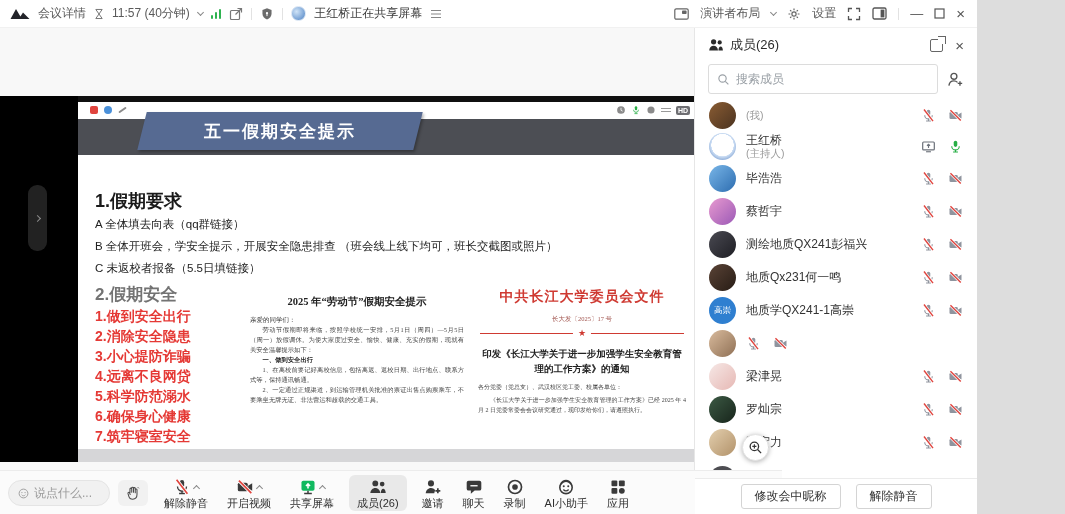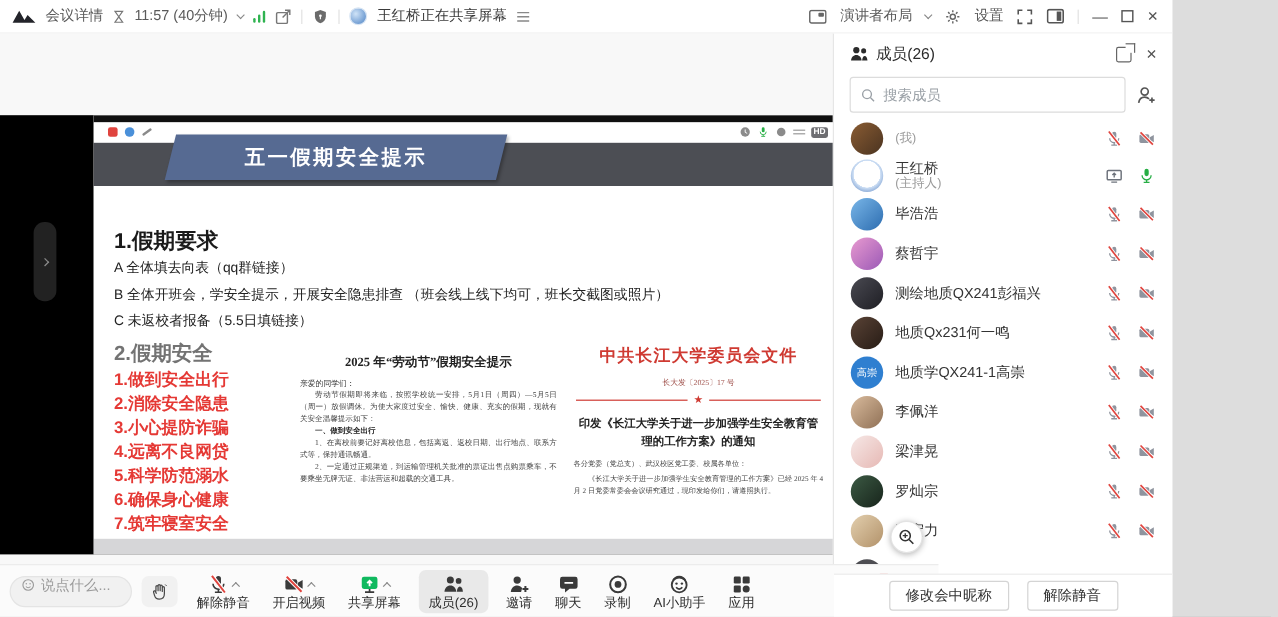--- a/index.html
+++ b/index.html
@@ -110,21 +110,21 @@
   .ic-dim { color:#6d727b; }
   .ghost-avatar { position:absolute; top:438px; left:14px; width:27px; height:27px; border-radius:50%; background:#4d4d52; }
   .p-foot { position:absolute; left:0; right:0; bottom:0; height:36px; background:#fff; border-top:1px solid #ebebeb;
             display:flex; align-items:center; justify-content:center; gap:15px; z-index:3; }
   .f-btn { height:25px; padding:0 13px; border:1px solid #d4d4d4; border-radius:3px; background:#fff; font-size:12px; color:#333;
            display:flex; align-items:center; font-family:inherit; }
 
   
   .bottombar { position:absolute; left:0; bottom:0; width:782px; height:44px; background:#fbfbfb; border-top:1px solid #ececec; }
   .say { position:absolute; left:8px; top:9px; width:102px; height:26px; background:#f1f1f1; border:1px solid #e4e4e4;
-         border-radius:14px; display:flex; align-items:flex-start; gap:5px; padding:0 9px; }
+         border-radius:14px; display:flex; align-items:center; gap:5px; padding:0 9px; }
   .say input { border:none; outline:none; background:transparent; width:66px; font-size:12px; color:#444; font-family:inherit; }
   .say input::placeholder { color:#9b9b9b; }
   .hand-btn { position:absolute; left:118px; top:9px; width:30px; height:26px; background:#f1f1f1; border-radius:6px;
               display:flex; align-items:center; justify-content:center; }
   .tools { position:absolute; left:160px; top:0; height:44px; display:flex; align-items:center; gap:11px; }
   .tool { display:flex; flex-direction:column; align-items:center; justify-content:center; gap:1px; color:#2e2e2e; padding:2px 4px; }
   .tool .irow { height:18px; display:flex; align-items:center; gap:3px; }
   .tool .lbl { font-size:11px; line-height:12px; white-space:nowrap; }
   .tool.active { background:#e9e9e9; border-radius:6px; padding:3px 8px 2px; }
   .ic18 { width:18px; height:18px; }
@@ -504,23 +504,20 @@
               <use href="#d-mic-off"></use>
             </svg>
           <svg class="ic15 ic-gray" viewBox="0 0 16 16">
               <use href="#d-cam-off"></use>
             </svg>
         </span>
       </div>
 
       <div class="m-row">
         <span class="avatar" style="background:linear-gradient(135deg,#d9bb9d,#8f7055)"></span>
-        <span class="m-info">
-            <div class="m-name">李佩洋</div>
-          </span>
         <span class="m-icons">
           <svg class="ic15 ic-gray" viewBox="0 0 16 16">
               <use href="#d-mic-off"></use>
             </svg>
           <svg class="ic15 ic-gray" viewBox="0 0 16 16">
               <use href="#d-cam-off"></use>
             </svg>
         </span>
       </div>
 

